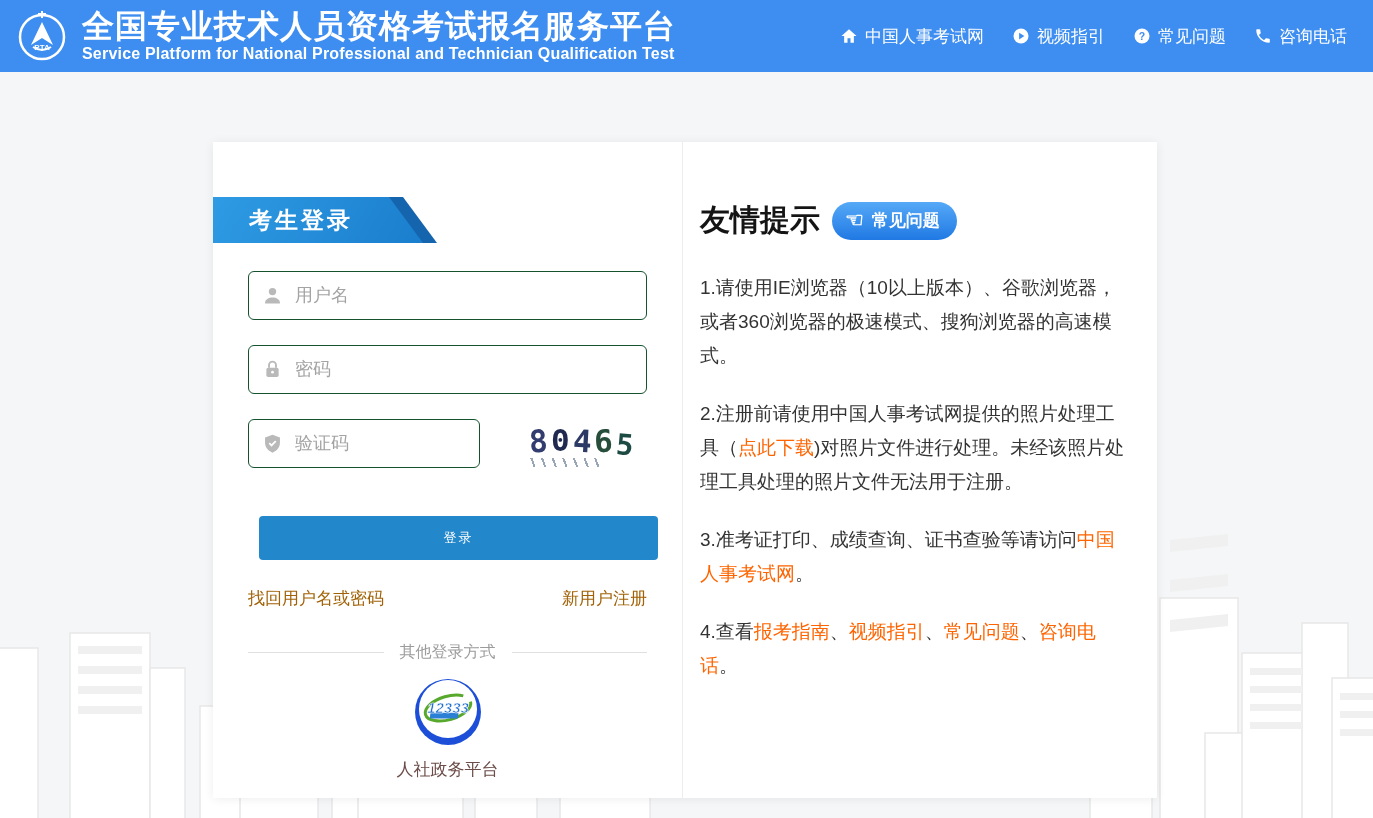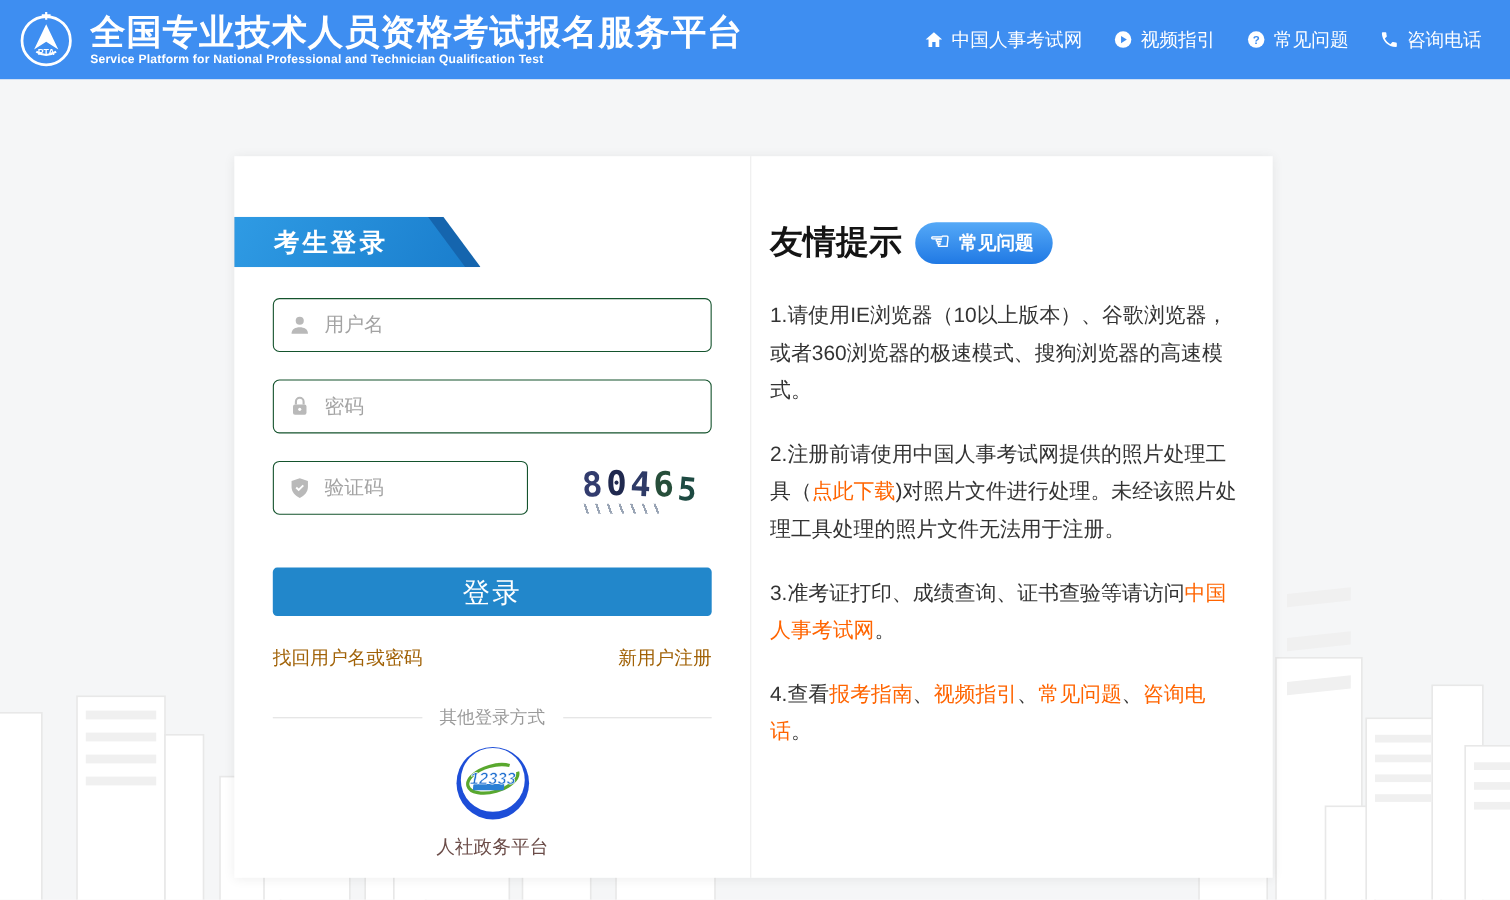--- a/index.html
+++ b/index.html
@@ -14,21 +14,21 @@
   
   .header {
     position:relative; z-index:3;
     height:72px; background:#3e8ef1;
     display:flex; align-items:center;
     padding:0 26px 0 14px;
   }
   .logo-wrap { width:56px; height:56px; flex:0 0 auto; display:flex; align-items:center; justify-content:center; }
   .title-block { margin-left:12px; color:#fff; }
   .title-block .cn { font-size:32px; font-weight:bold; letter-spacing:1px; line-height:32px; }
-  .title-block .en { font-size:11px; font-weight:bold; margin-top:3px; letter-spacing:.2px; }
+  .title-block .en { font-size:16px; font-weight:bold; margin-top:3px; letter-spacing:.2px; }
   .header-nav { margin-left:auto; display:flex; align-items:center; gap:28px; }
   .nav-item { display:flex; align-items:center; gap:7px; color:#fff; text-decoration:none; font-size:17px; cursor:pointer; }
   .nav-icon { width:18px; height:18px; display:inline-flex; }
   .nav-icon svg { width:18px; height:18px; }
 
   
   .skyline { position:absolute; left:0; bottom:0; z-index:0; }
 
   
   .main-card {
@@ -80,22 +80,23 @@
   .captcha-box span:nth-child(3){ color:#2e3a66; transform:rotate(3deg); }
   .captcha-box span:nth-child(4){ color:#274e3a; transform:rotate(-2deg); }
   .captcha-box span:nth-child(5){ color:#1d4a42; transform:translateY(4px) rotate(5deg); font-size:29px; }
   .captcha-box::after {
     content:""; position:absolute; left:6px; bottom:0; width:78px; height:9px;
     background:repeating-linear-gradient(70deg, transparent 0 8px, rgba(70,90,120,.55) 8px 10px);
   }
 
   .login-btn {
     width:100%; height:44px; background:#2287cb; color:#fff; border:none;
-    border-radius:4px; font-size:25px; letter-spacing:2px; cursor:pointer;
+    border-radius:4px; font-size:13px; letter-spacing:2px; cursor:pointer;
     font-family:"Liberation Sans", sans-serif;
+    margin-left:11px;
   }
 
   .links-row { display:flex; justify-content:space-between; margin-top:27px; font-size:17px; }
   .links-row a { color:#a16207; text-decoration:none; cursor:pointer; }
 
   .divider {
     margin-top:32px; display:flex; align-items:center; gap:16px;
     color:#9b9b9b; font-size:16px;
   }
   .divider::before, .divider::after { content:""; flex:1; border-top:1px solid #e0e0e0; }

